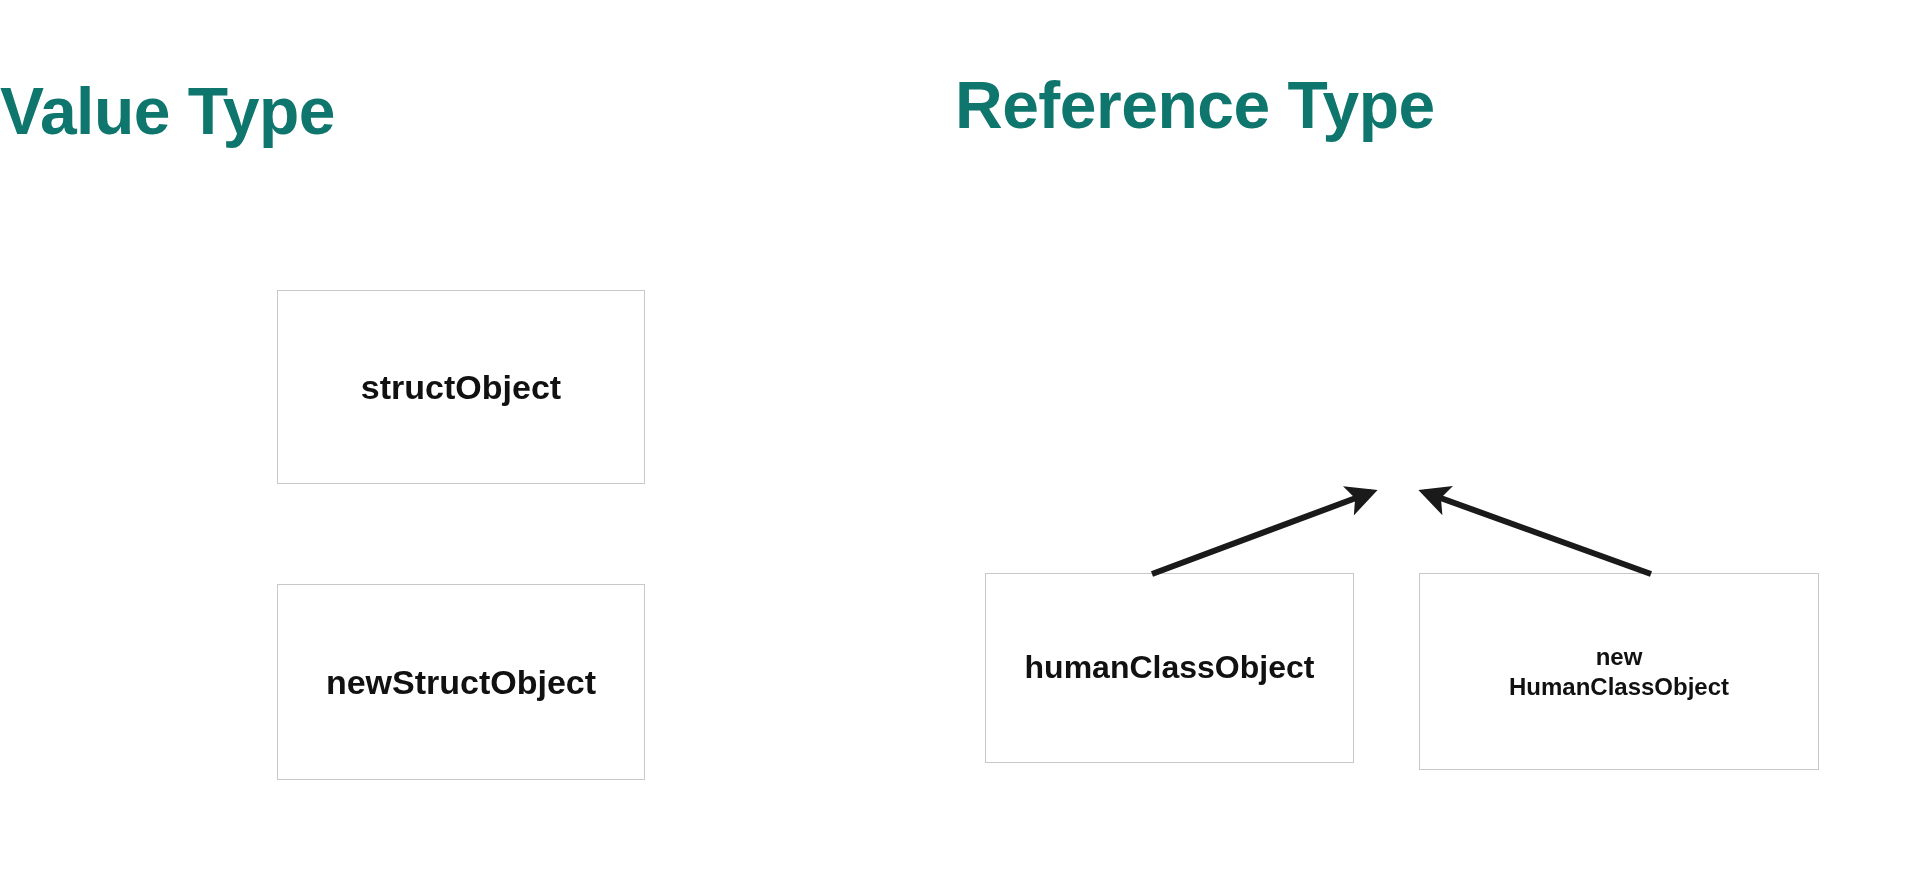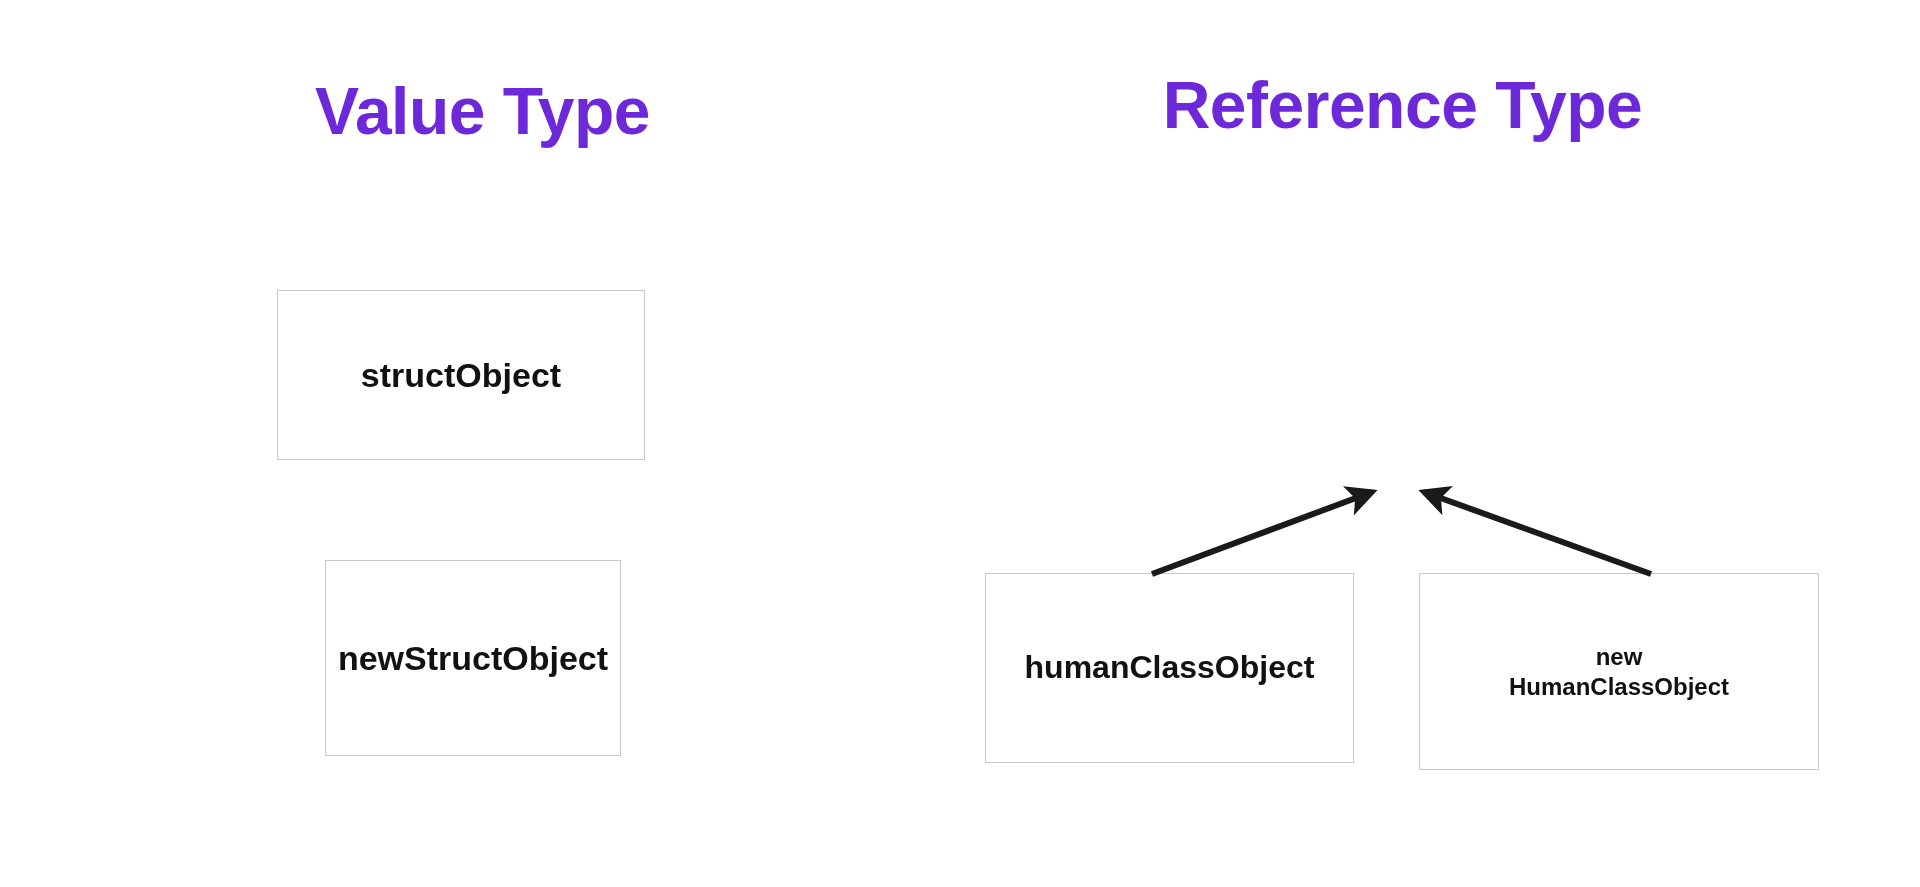--- a/index.html
+++ b/index.html
@@ -23,23 +23,22 @@
   }
 
   
   .col-title {
     position: absolute;
     font-family: "Liberation Sans", sans-serif;
     font-weight: bold;
     font-size: 66px;
     line-height: 1;
     letter-spacing: -0.5px;
-    color: #6d28d9;
+    color: #0f766e;
     white-space: nowrap;
-    text-align: center;
   }
   #title-value-type {
     left: 0;
     width: 965px;
     top: 78px;
   }
   #title-reference-type {
     left: 955px;
     width: 895px;
     top: 72px;
@@ -63,30 +62,29 @@
     line-height: 1.18;
     padding: 0 10px;
     white-space: pre-line;
   }
 
   
   #box-struct-object {
     left: 277px;
     top: 290px;
     width: 368px;
-    height: 170px;
+    height: 194px;
   }
   #box-struct-object .node-label { font-size: 34px; }
 
   #box-new-struct-object {
     left: 277px;
-    top: 560px;
-    width: 296px;
+    top: 584px;
+    width: 368px;
     height: 196px;
-    margin-left: 48px;
   }
   #box-new-struct-object .node-label { font-size: 34px; }
 
   
   #box-human-class {
     left: 1205px;
     top: 289px;
     width: 397px;
     height: 193px;
   }

